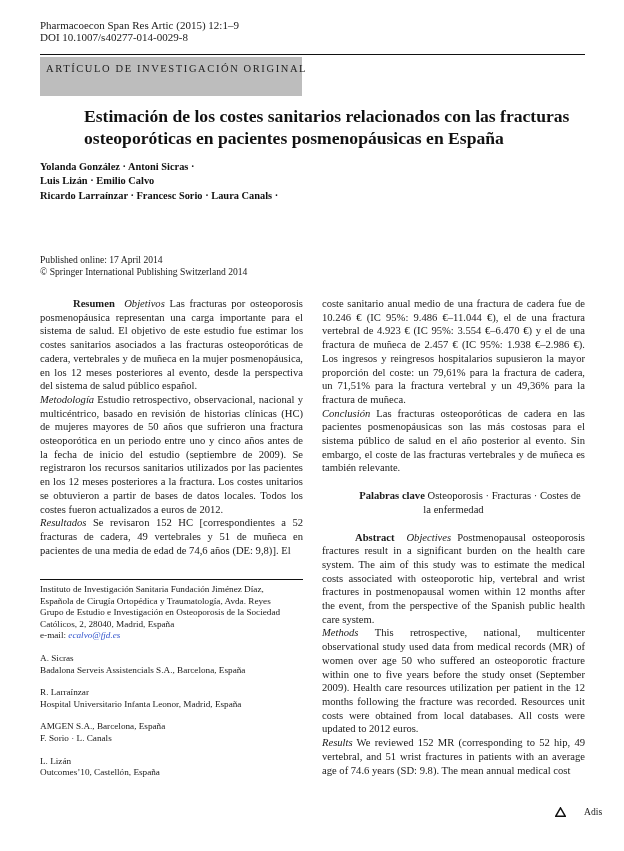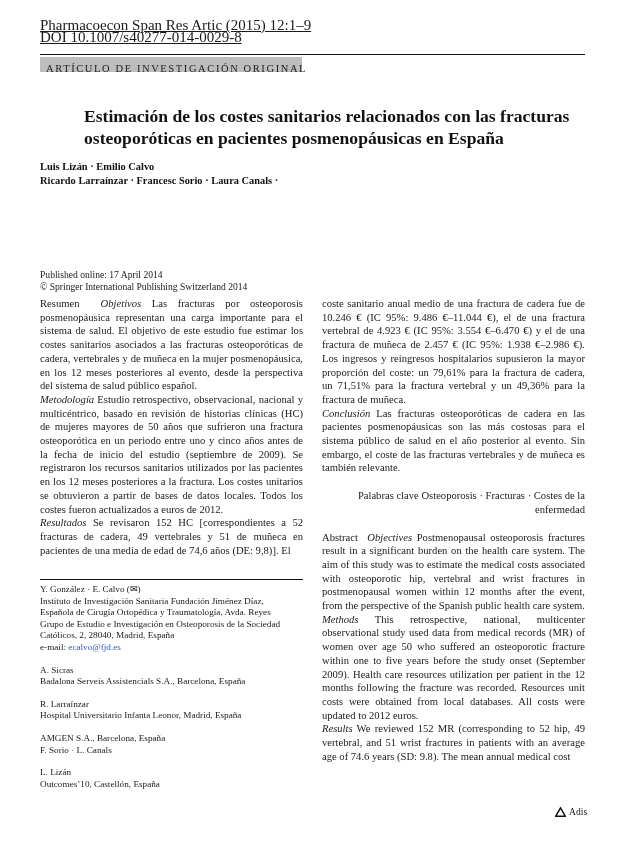--- a/index.html
+++ b/index.html
@@ -1,61 +1,62 @@
 <!DOCTYPE html>
 <html><head>
 <meta charset="utf-8">
 <style>
   html, body { margin: 0; padding: 0; background: #ffffff; }
   body {
     width: 624px; height: 851px; position: relative; overflow: hidden;
     font-family: "Liberation Serif", "DejaVu Serif", serif; color: #1a1a1a;
   }
   .abs { position: absolute; }
-  .journal { left: 40px; top: 19px; font-size: 15px; line-height: 12px; text-decoration: underline; }
+  .journal { left: 40px; top: 19px; font-size: 11px; line-height: 12px; }
   .toprule { left: 40px; top: 54px; width: 545px; height: 0; border-top: 1.2px solid #111; }
   .band {
-    left: 40px; top: 57px; width: 262px; height: 15px; background: #bdbdbd;
+    left: 40px; top: 57px; width: 262px; height: 39px; background: #bdbdbd;
     font-size: 10.5px; letter-spacing: 1.6px; color: #222; line-height: 23px;
     padding-left: 6px; box-sizing: border-box; white-space: nowrap;
   }
   .title { left: 40px; top: 105px; width: 560px; font-size: 17.6px; line-height: 22px; font-weight: bold; color: #111; margin-left: 44px; }
   .authors { left: 40px; top: 160px; width: 300px; font-size: 10.4px; line-height: 14.4px; font-weight: bold; color: #111; }
-  .pub { left: 40px; top: 269px; font-size: 9.6px; line-height: 11.8px; }
+  .pub { left: 40px; top: 254px; font-size: 9.6px; line-height: 11.8px; }
   .col { font-size: 10.6px; line-height: 13.7px; text-align: justify; color: #1a1a1a; }
   .col p { margin: 0; }
   .left { left: 40px; top: 297px; width: 263px; }
   .right { left: 322px; top: 297px; width: 263px; }
-  .b { font-weight: normal; }
+  .b { font-weight: bold; margin-left: 33px; }
   .i { font-style: italic; }
   .gap { height: 14px; }
   .footrule { left: 40px; top: 579px; width: 263px; border-top: 1px solid #111; }
   .affil { left: 40px; top: 584px; width: 275px; font-size: 9.2px; line-height: 11.6px; }
   .affil .block { margin-bottom: 11px; }
-  .affil a { color: #3355cc; text-decoration: none; }
-  .adis { left: 555px; top: 806px; font-size: 9.6px; line-height: 12px; display: flex; align-items: center; gap: 3px; }
+  .affil a { color: #3355cc; text-decoration: none; font-style: italic; }
+  .adis { left: 555px; top: 806px; font-size: 9.6px; line-height: 12px; display: flex; align-items: center; gap: 18px; }
   .adis svg { display: block; }
 </style>
 </head>
 <body>
 
 <div class="abs journal">
   <div>Pharmacoecon Span Res Artic (2015) 12:1–9</div>
   <div>DOI 10.1007/s40277-014-0029-8</div>
 </div>
 
 <div class="abs toprule"></div>
 <div class="abs band">ARTÍCULO DE INVESTIGACIÓN ORIGINAL</div>
 
 <div class="abs title">
   <div>Estimación de los costes sanitarios relacionados con las fracturas</div>
   <div>osteoporóticas en pacientes posmenopáusicas en España</div>
 </div>
 
 <div class="abs authors">
+  <div>Yolanda González · Antoni Sicras ·</div>
   <div>Luis Lizán · Emilio Calvo</div>
   <div>Ricardo Larraínzar · Francesc Sorio · Laura Canals ·</div>
 </div>
 
 <div class="abs pub">
   <div>Published online: 17 April 2014</div>
   <div>© Springer International Publishing Switzerland 2014</div>
 </div>
 
 <div class="abs col left">
@@ -68,21 +69,20 @@
   </p>
   <p>
     <span class="i">Resultados</span><span> Se revisaron 152 HC [correspondientes a 52 fracturas de cadera, 49 vertebrales y 51 de muñeca en pacientes de una media de edad de 74,6 años (DE: 9,8)]. El</span>
   </p>
 </div>
 
 <div class="abs footrule"></div>
 
 <div class="abs affil">
   <div class="block">
-    <div>Y. González · E. Calvo (✉)</div>
     <div>Instituto de Investigación Sanitaria Fundación Jiménez Díaz,</div>
     <div>Española de Cirugía Ortopédica y Traumatología, Avda. Reyes</div>
     <div>Grupo de Estudio e Investigación en Osteoporosis de la Sociedad</div>
     <div>Católicos, 2, 28040, Madrid, España</div>
     <div><span>e-mail: </span><a>ecalvo@fjd.es</a></div>
   </div>
   <div class="block">
     <div>A. Sicras</div>
     <div>Badalona Serveis Assistencials S.A., Barcelona, España</div>
   </div>
@@ -99,21 +99,21 @@
     <div>Outcomes’10, Castellón, España</div>
   </div>
 </div>
 
 <div class="abs col right">
   <p>coste sanitario anual medio de una fractura de cadera fue de 10.246 € (IC 95%: 9.486 €–11.044 €), el de una fractura vertebral de 4.923 € (IC 95%: 3.554 €–6.470 €) y el de una fractura de muñeca de 2.457 € (IC 95%: 1.938 €–2.986 €). Los ingresos y reingresos hospitalarios supusieron la mayor proporción del coste: un 79,61% para la fractura de cadera, un 71,51% para la fractura vertebral y un 49,36% para la fractura de muñeca.</p>
   <p>
     <span class="i">Conclusión</span><span> Las fracturas osteoporóticas de cadera en las pacientes posmenopáusicas son las más costosas para el sistema público de salud en el año posterior al evento. Sin embargo, el coste de las fracturas vertebrales y de muñeca es también relevante.</span>
   </p>
   <div class="gap"></div>
-  <p style="text-align:right">
+  <p style="text-align:center">
     <span class="b">Palabras clave</span><span> Osteoporosis · Fracturas · Costes de la enfermedad</span>
   </p>
   <div class="gap"></div>
   <p>
     <span class="b">Abstract</span>&nbsp;
     <span class="i">Objectives</span><span> Postmenopausal osteoporosis fractures result in a significant burden on the health care system. The aim of this study was to estimate the medical costs associated with osteoporotic hip, vertebral and wrist fractures in postmenopausal women within 12 months after the event, from the perspective of the Spanish public health care system.</span>
   </p>
   <p>
     <span class="i">Methods</span><span> This retrospective, national, multicenter observational study used data from medical records (MR) of women over age 50 who suffered an osteoporotic fracture within one to five years before the study onset (September 2009). Health care resources utilization per patient in the 12 months following the fracture was recorded. Resources unit costs were obtained from local databases. All costs were updated to 2012 euros.</span>
   </p>

